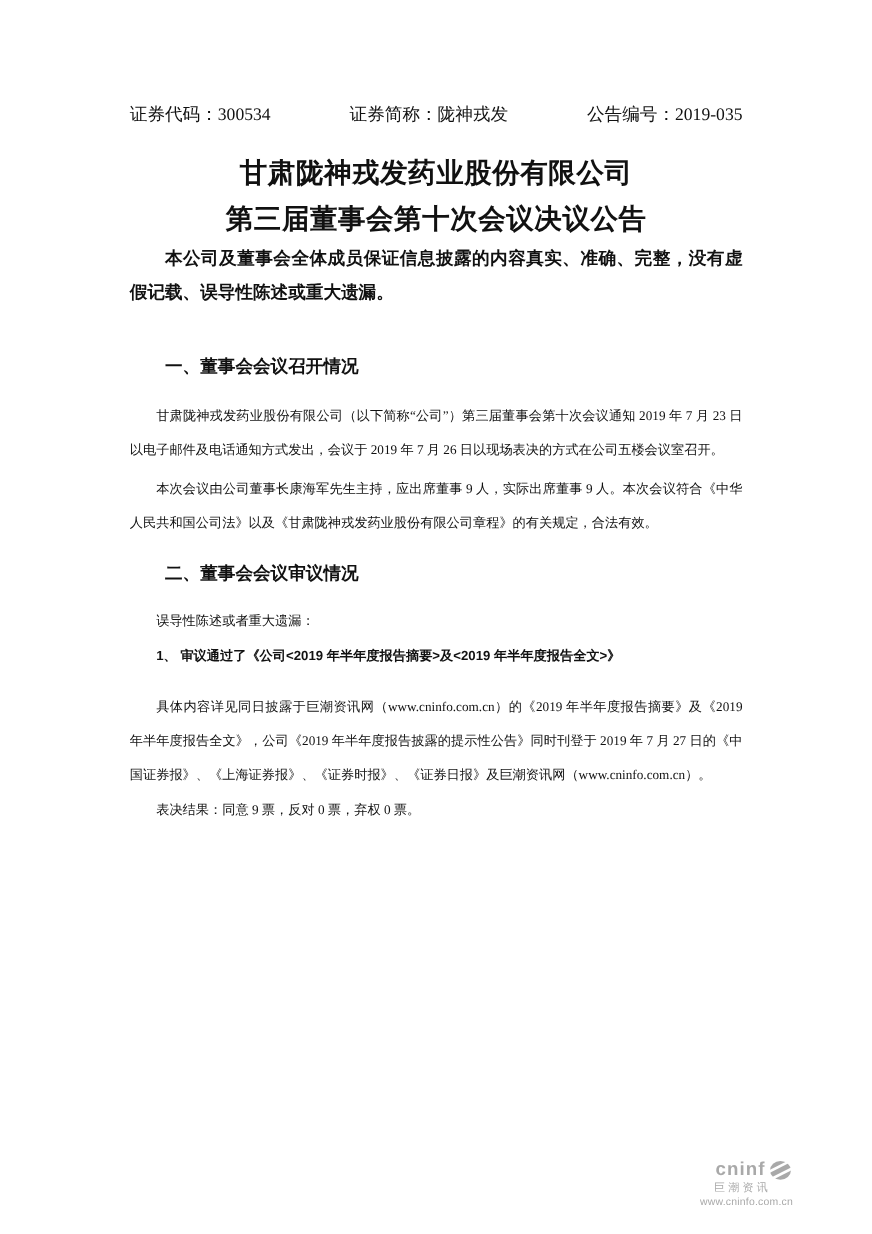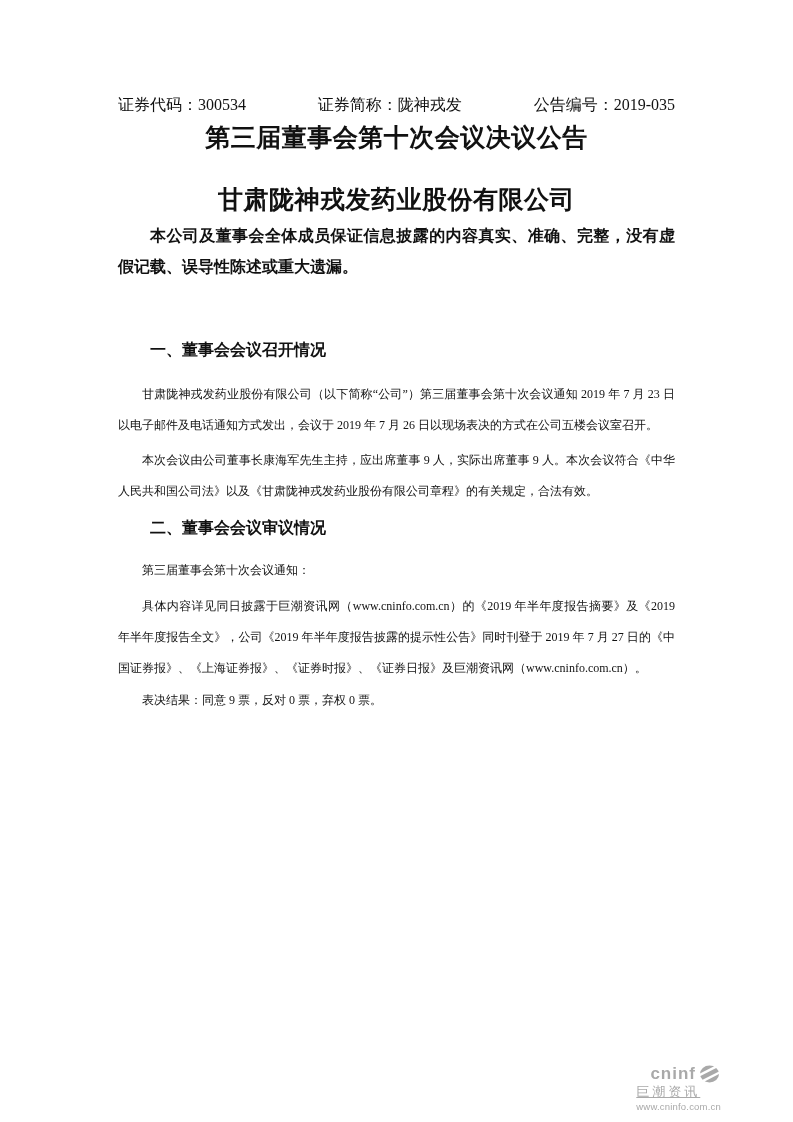--- a/index.html
+++ b/index.html
@@ -59,84 +59,86 @@
     font-size: 16px;
     line-height: 31px;
     text-indent: 2em;
     text-align: justify;
   }
   .heading {
     font-size: 16px;
     line-height: 31px;
     text-indent: 2em;
   }
-  .mt-sec1 { margin-top: 52px; }
+  .mt-sec1 { margin-top: 36px; }
   .mt-14 { margin-top: 14px; }
   .mt-12 { margin-top: 12px; }
-  .mt-5  { margin-top: 5px; }
+  .mt-5  { margin-top: 15px; }
   .mt-4  { margin-top: 4px; }
   .mt-1  { margin-top: 1px; }
   .watermark {
     position: absolute;
     right: 5px;
-    bottom: 10px;
+    bottom: 24px;
+    text-align: right;
     color: var(--color-watermark, #a9a9a9);
     font-family: "Liberation Sans", "DejaVu Sans", sans-serif;
     line-height: 1.1;
   }
   .wm-row {
     display: flex;
     align-items: center;
     justify-content: flex-end;
     gap: 1px;
   }
   .wm-brand {
     font-size: 17px;
     font-weight: bold;
     letter-spacing: 1px;
   }
   .wm-icon {
     display: inline-flex;
     margin-left: 1px;
   }
   .wm-cn {
-    font-size: 13px;
+    font-size: 10px;
     letter-spacing: 3px;
     margin-top: 1px;
-    text-decoration: underline;
+    margin-right: 20px;
   }
   .wm-url {
     font-size: 9.5px;
     margin-top: 2px;
     letter-spacing: 0.2px;
   }
 </style>
 </head>
 <body>
 
 <div class="page">
   <div class="content">
 
     <div class="header-row">
       <span>证券代码：300534</span>
       <span>证券简称：陇神戎发</span>
       <span>公告编号：2019-035</span>
     </div>
 
+    <div class="doc-title first">甘肃陇神戎发药业股份有限公司</div>
     <div class="doc-title">第三届董事会第十次会议决议公告</div>
-    <div class="doc-title first">甘肃陇神戎发药业股份有限公司</div>
 
     <p class="disclaimer bold-sans">本公司及董事会全体成员保证信息披露的内容真实、准确、完整，没有虚假记载、误导性陈述或重大遗漏。</p>
 
     <p class="heading bold-sans mt-sec1">一、董事会会议召开情况</p>
     <p class="para mt-14">甘肃陇神戎发药业股份有限公司（以下简称“公司”）第三届董事会第十次会议通知 2019 年 7 月 23 日以电子邮件及电话通知方式发出，会议于 2019 年 7 月 26 日以现场表决的方式在公司五楼会议室召开。</p>
     <p class="para mt-4">本次会议由公司董事长康海军先生主持，应出席董事 9 人，实际出席董事 9 人。本次会议符合《中华人民共和国公司法》以及《甘肃陇神戎发药业股份有限公司章程》的有关规定，合法有效。</p>
 
     <p class="heading bold-sans mt-5">二、董事会会议审议情况</p>
-    <p class="para mt-12">第三届董事会第十次会议通知：</p>
+    <p class="para mt-12">误导性陈述或者重大遗漏：</p>
+    <p class="para bold-sans mt-1">1、 审议通过了《公司&lt;2019 年半年度报告摘要&gt;及&lt;2019 年半年度报告全文&gt;》</p>
     <p class="para mt-5">具体内容详见同日披露于巨潮资讯网（www.cninfo.com.cn）的《2019 年半年度报告摘要》及《2019 年半年度报告全文》，公司《2019 年半年度报告披露的提示性公告》同时刊登于 2019 年 7 月 27 日的《中国证券报》、《上海证券报》、《证券时报》、《证券日报》及巨潮资讯网（www.cninfo.com.cn）。</p>
     <p class="para mt-1">表决结果：同意 9 票，反对 0 票，弃权 0 票。</p>
 
   </div>
 
   <div class="watermark">
     <div class="wm-row">
       <span class="wm-brand">cninf</span>
       <span class="wm-icon">
         <svg width="23" height="20" viewBox="0 0 23 20" aria-hidden="true">

